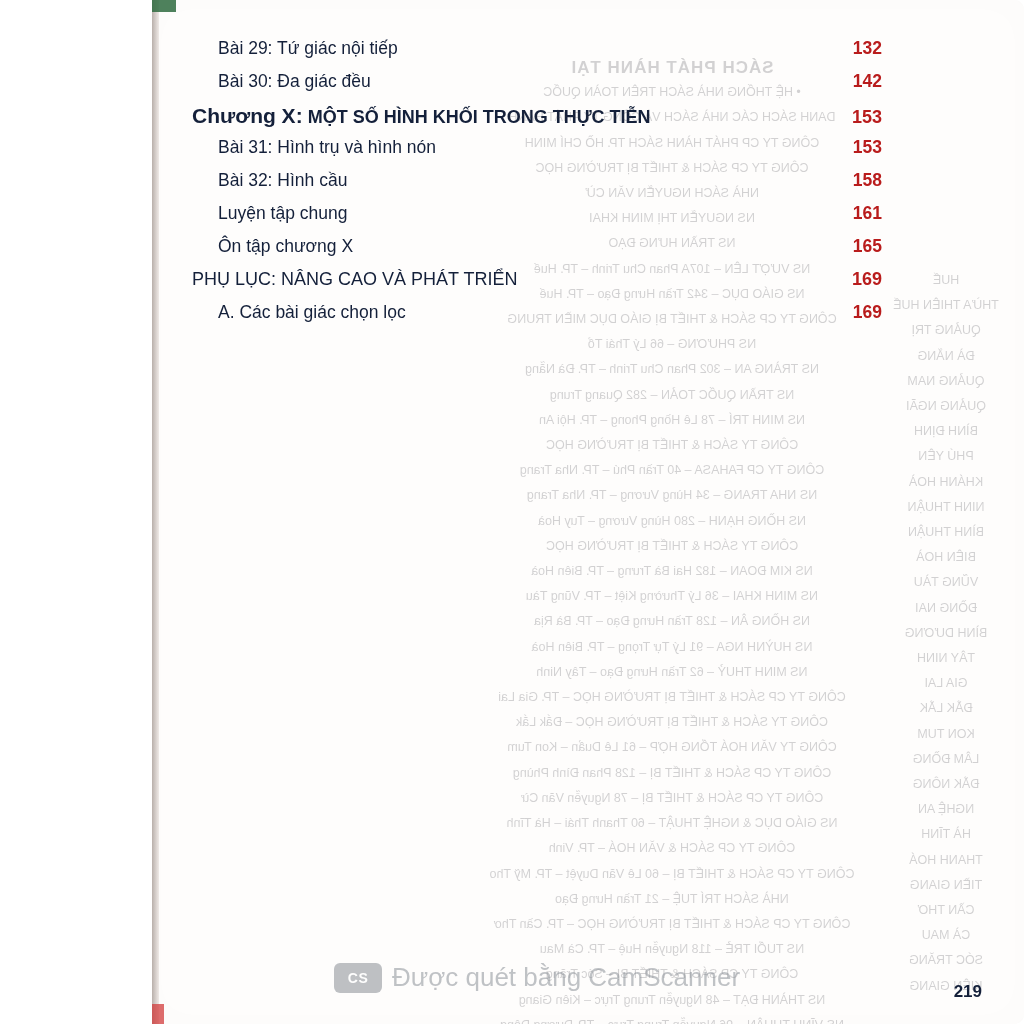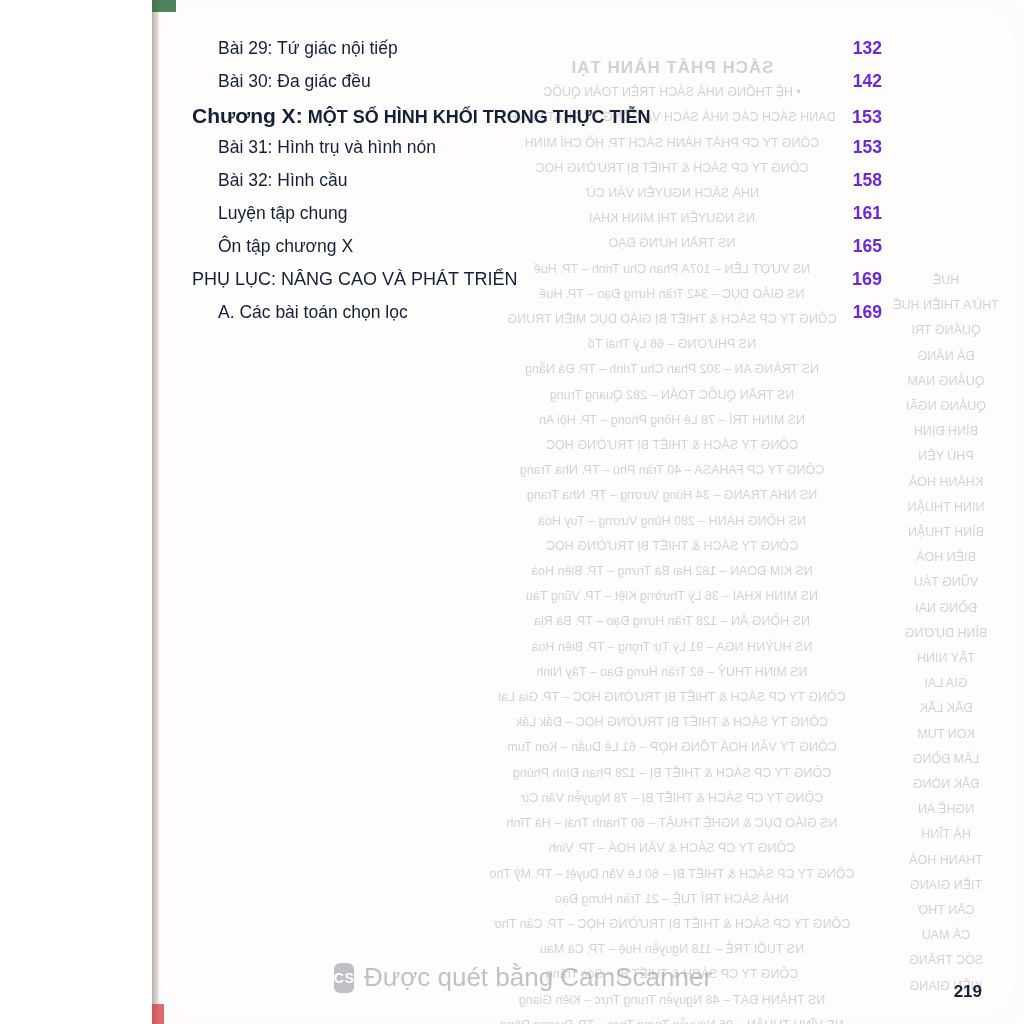--- a/index.html
+++ b/index.html
@@ -68,21 +68,21 @@
     display: flex;
     align-items: baseline;
     justify-content: space-between;
     height: 33px;
   }
   .toc-label {
     color: #14203a;
     white-space: nowrap;
   }
   .toc-page {
-    color: #6d28d9;
+    color: #b91c1c;
     text-align: right;
     min-width: 46px;
   }
 
   
   .lvl-item .toc-label {
     font-size: 17.5px;
     padding-left: 36px;
     font-weight: 400;
   }
@@ -158,21 +158,21 @@
   #watermark {
     position: absolute;
     left: 182px;
     top: 962px;
     display: flex;
     align-items: center;
     gap: 10px;
     opacity: 0.55;
   }
   #cs-badge {
-    width: 20px;
+    width: 48px;
     height: 30px;
     border-radius: 6px;
     background: #8a8f96;
     color: #ffffff;
     font-size: 14px;
     font-weight: 700;
     display: flex;
     align-items: center;
     justify-content: center;
     letter-spacing: 0.5px;
@@ -234,21 +234,21 @@
       <span class="toc-label">Ôn tập chương X</span>
       <span class="toc-page">165</span>
     </div>
 
     <div class="toc-row lvl-appendix">
       <span class="toc-label">PHỤ LỤC: NÂNG CAO VÀ PHÁT TRIỂN</span>
       <span class="toc-page">169</span>
     </div>
 
     <div class="toc-row lvl-item">
-      <span class="toc-label">A. Các bài toán chọn lọc</span>
+      <span class="toc-label">A. Các bài giác chọn lọc</span>
       <span class="toc-page">169</span>
     </div>
 
 
   </div>
 
   <div id="bleed-through">
     <div class="bt-title">SÁCH PHÁT HÀNH TẠI</div>
     <div id="bleed-lines">
         <div class="bt-line">• HỆ THỐNG NHÀ SÁCH TRÊN TOÀN QUỐC</div>

